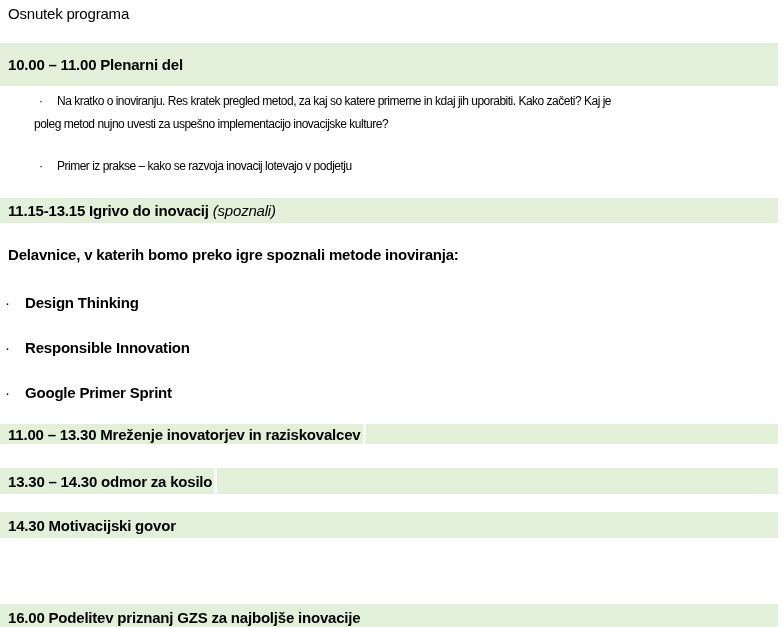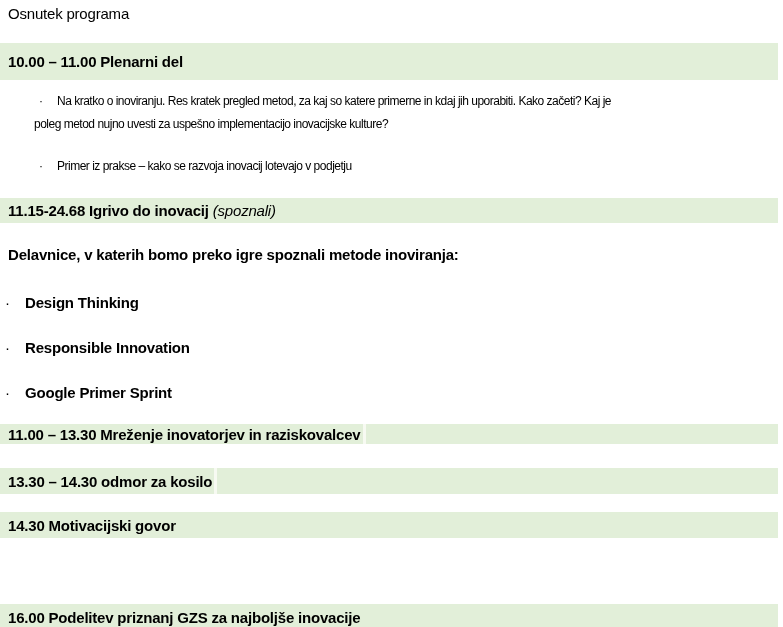--- a/index.html
+++ b/index.html
@@ -62,35 +62,35 @@
     display: inline-block; width: 20px; font-weight: normal;
   }
 </style>
 </head>
 <body>
 
 <div class="doc">
 
   <div class="plain" style="top:2px;">Osnutek programa</div>
 
-  <div class="bar" style="top:43px; height:37px;">
+  <div class="bar" style="top:43px; height:43px;">
     <span class="title">10.00 – 11.00 Plenarni del</span>
   </div>
 
   <div class="b-item" style="top:90px;">
     <span class="line"><span class="bullet">·</span><span>Na kratko o inoviranju. Res kratek pregled metod, za kaj so katere primerne in kdaj jih uporabiti. Kako začeti? Kaj je</span></span>
     <span class="cont">poleg metod nujno uvesti za uspešno implementacijo inovacijske kulture?</span>
   </div>
 
   <div class="b-item" style="top:155px;">
     <span class="line"><span class="bullet">·</span><span>Primer iz prakse – kako se razvoja inovacij lotevajo v podjetju</span></span>
   </div>
 
   <div class="bar" style="top:198px; height:25px;">
-    <span class="title">11.15-24.68 Igrivo do inovacij</span>
+    <span class="title">11.15-13.15 Igrivo do inovacij</span>
     <span class="title-suffix">(spoznali)</span>
   </div>
 
   <div class="plain bold" style="top:243px;">Delavnice, v katerih bomo preko igre spoznali metode inoviranja:</div>
 
   <div class="sub-item" style="top:291px;">
     <span class="bullet">·</span><span>Design Thinking</span>
   </div>
 
   <div class="sub-item" style="top:336px;">

